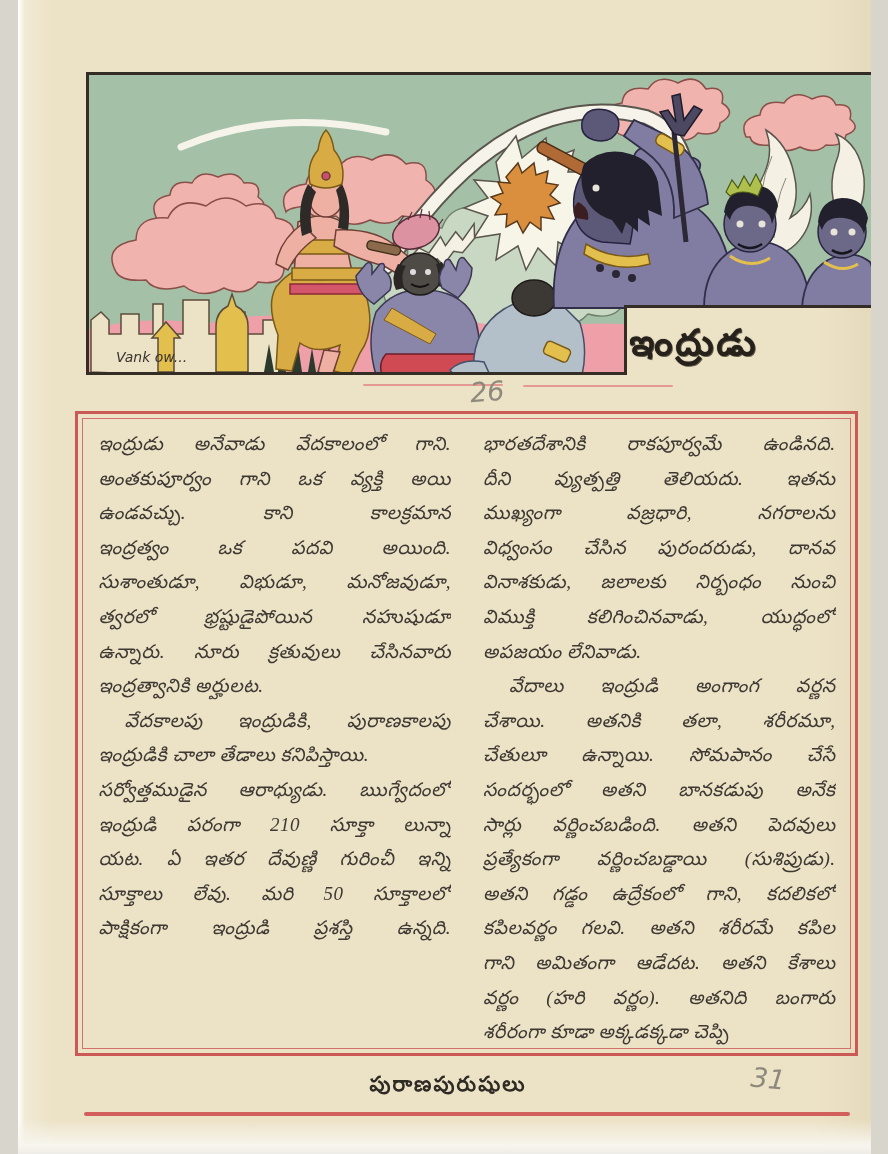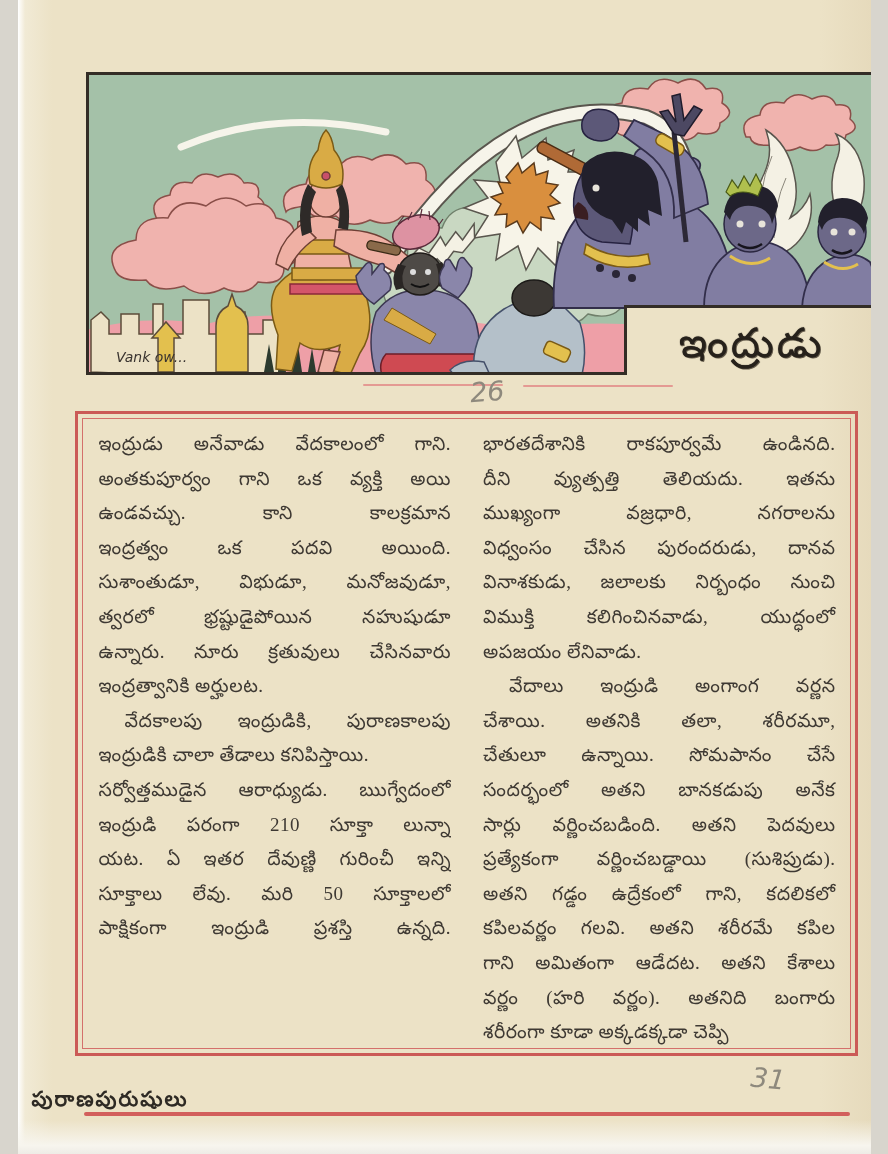--- a/index.html
+++ b/index.html
@@ -16,52 +16,52 @@
   .page::after{ 
     content:"";position:absolute;left:0;bottom:0;width:100%;height:34px;
     background:linear-gradient(180deg,rgba(250,249,244,0) 0%,#f7f5ee 75%,#eeece6 100%);
     pointer-events:none;z-index:9;
   }
   
   .illo{position:absolute;left:68px;top:72px;width:788px;height:303px;}
   .illo svg{display:block;}
   .illo-title{
     position:absolute;left:612px;top:314px;width:244px;height:62px;
-    font-weight:normal;font-size:41px;line-height:58px;text-align:center;
+    font-weight:bold;font-size:36px;line-height:58px;text-align:left;
     color:#26211b;letter-spacing:3px;
     text-shadow:0 0 1px #26211b,1px 1px 0 #6b6251;
   }
   .pink-mark{position:absolute;height:2px;background:#e49a93;border-radius:2px;}
   .hand{
     position:absolute;color:#8e897d;font-style:italic;
     font-family:"DejaVu Sans",sans-serif;
   }
   .hand.n26{left:452px;top:376px;font-size:27px;transform:rotate(-4deg);}
   .hand.n31{left:733px;top:1063px;font-size:27px;transform:rotate(6deg);}
   
   .textbox{
     position:absolute;left:57px;top:411px;width:783px;height:645px;
     border:3px solid #cb5a56;box-sizing:border-box;background:transparent;
   }
   .textbox-inner{
     position:absolute;left:4px;top:4px;right:4px;bottom:4px;
     border:1px solid #d4706b;box-sizing:border-box;
-    padding:8px 14px 0 16px;display:flex;gap:32px;overflow:hidden;
+    padding:8px 14px 0 16px;display:flex;gap:32px;overflow:hidden;font-style:italic;
   }
   .col{flex:1 1 0;overflow:hidden;}
   .tline{
     font-size:19px;line-height:34.6px;color:#3e3933;white-space:nowrap;
     text-align:justify;text-align-last:justify;letter-spacing:.5px;
   }
   .tline.indent{text-indent:26px;}
   .tline.end{text-align-last:left;}
   
   .footer-title{
-    position:absolute;left:14px;top:1072px;width:100%;
-    font-size:21px;letter-spacing:2px;color:#2e2a24;font-weight:bold;margin-top:15px;
+    position:absolute;left:4px;top:1072px;width:100%;text-align:center;
+    font-size:21px;letter-spacing:2px;color:#2e2a24;font-weight:bold;
   }
   .footer-rule{
     position:absolute;left:66px;top:1112px;width:766px;height:4px;
     background:#d25f5c;border-radius:2px;
   }
 </style>
 </head>
 <body>
 
 <div class="page">

